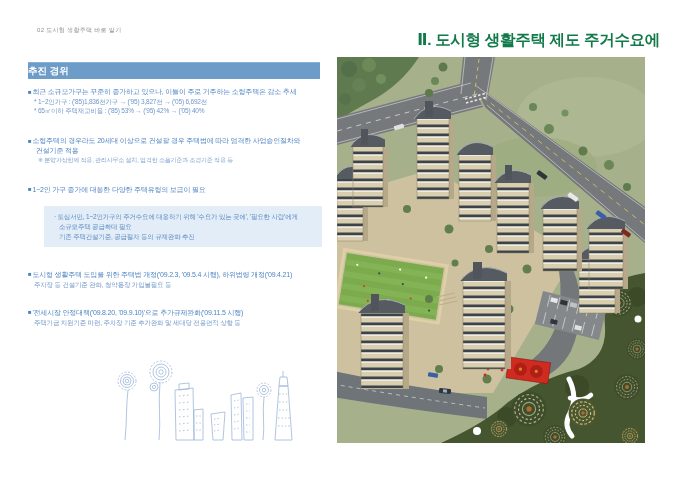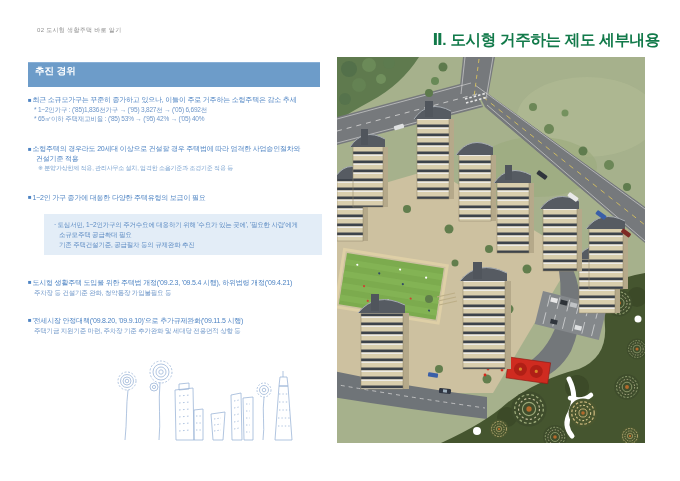--- a/index.html
+++ b/index.html
@@ -11,23 +11,23 @@
   .header-label {
     position:absolute; left:37px; top:26px;
     font-size:6px; color:#8f8f8f; letter-spacing:.3px;
   }
   .page-title {
     position:absolute; right:20px; top:30px; margin:0;
     font-size:15.5px; font-weight:bold; color:#127a4a; letter-spacing:-0.3px;
   }
   .left-col { position:absolute; left:28px; top:62px; width:292px; }
   .section-bar {
-    height:25px; background:#6d9cc9; border-top:1px solid #88afd6;
+    height:17px; background:#6d9cc9; border-top:1px solid #88afd6;
     color:#ffffff; font-size:9.5px; font-weight:bold; line-height:16px;
-    padding-left:7px; box-sizing:border-box;
+    box-sizing:border-box;
   }
   .block { color:#4d83c3; }
   .main-line { font-size:7px; line-height:9.5px; letter-spacing:-0.2px; }
   .bullet { font-size:6px; margin-right:1px; vertical-align:0.5px; }
   .sub-line { font-size:6.5px; line-height:9px; color:#6f97c9; padding-left:6px; letter-spacing:-0.2px; }
   .note-line { font-size:6px; line-height:9px; color:#7ba3d0; padding-left:10px; letter-spacing:-0.2px; }
   .b1 { margin-top:8px; }
   .b2 { margin-top:21px; }
   .b2 .cont { padding-left:8px; }
   .b3 { margin-top:20px; }
@@ -42,21 +42,21 @@
   .photo { position:absolute; left:337px; top:57px; width:308px; height:386px; }
   .sketch { position:absolute; left:103px; top:360px; width:200px; height:88px; }
 </style>
 </head>
 <body>
 
 <div class="page">
 
   <div class="header-label">02 도시형 생활주택 바로 알기</div>
 
-  <h1 class="page-title">Ⅱ. 도시형 거주하는 제도 세부내용</h1>
+  <h1 class="page-title">Ⅱ. 도시형 생활주택 제도 주거수요에</h1>
 
   <div class="left-col">
     <div class="section-bar">
       <span>추진 경위</span>
     </div>
 
     <div class="block b1">
       <div class="main-line"><span class="bullet">■</span><span>최근 소규모가구는 꾸준히 증가하고 있으나, 이들이 주로 거주하는 소형주택은 감소 추세</span></div>
       <div class="sub-line">* 1~2인가구 : ('85)1,836천가구 → ('95) 3,827천 → ('05) 6,692천</div>
       <div class="sub-line">* 65㎡이하 주택재고비율 : ('85) 53% → ('95) 42% → ('05) 40%</div>

